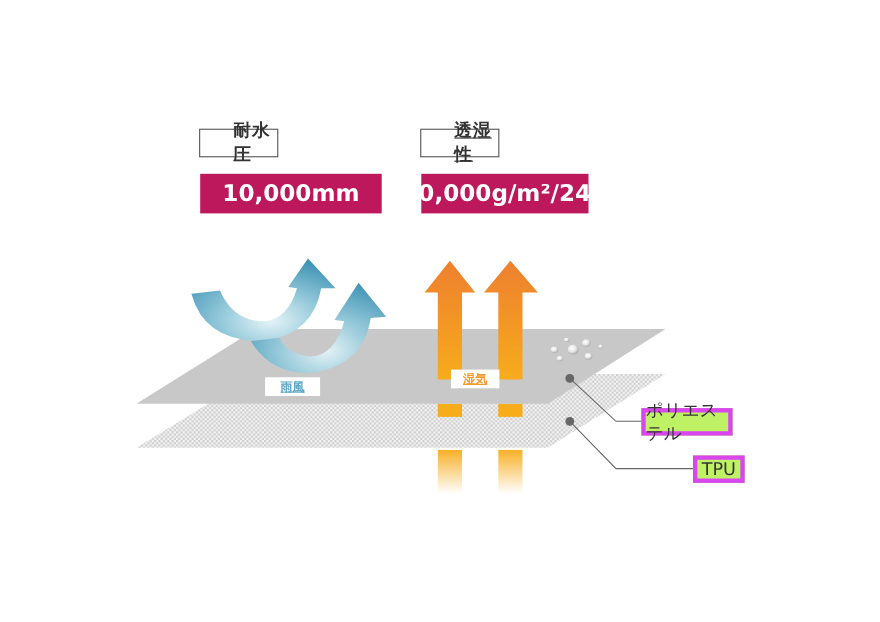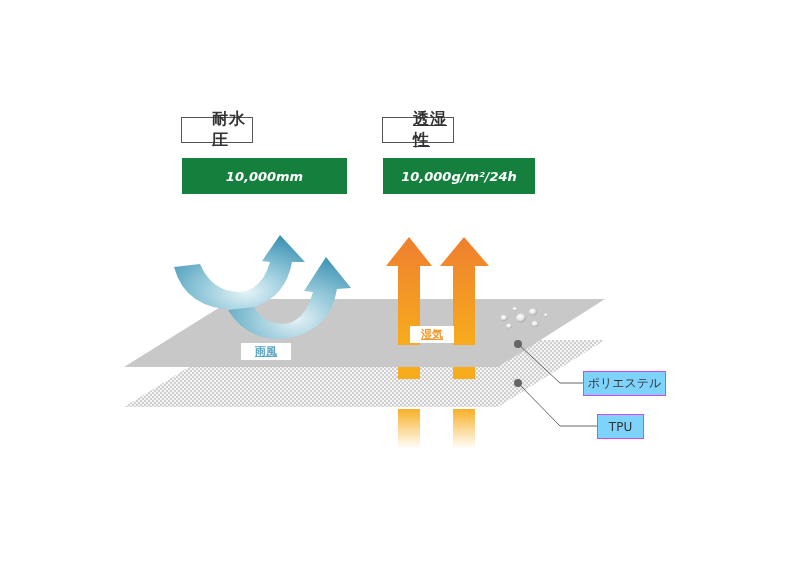--- a/index.html
+++ b/index.html
@@ -1,25 +1,25 @@
 <!DOCTYPE html>
 <html><head>
 <meta charset="utf-8">
 <style>
   html, body { margin:0; padding:0; background:#ffffff; }
   body { width:800px; height:565px; position:relative; overflow:hidden;
          font-family:"DejaVu Sans", "Liberation Sans", sans-serif; }
   .heading-box { position:absolute; border:1px solid #555; background:#fff; color:#333;
     font-size:16px; font-weight:bold; display:flex; align-items:center; justify-content:center;
     letter-spacing:1px; box-sizing:border-box;padding-left:30px; }
-  .value-box { position:absolute; background:#15803d; color:#fff; font-size:13px; font-weight:bold;
-    display:flex; align-items:center; justify-content:center; box-sizing:border-box;font-style:italic; }
+  .value-box { position:absolute; background:#be185d; color:#fff; font-size:21px; font-weight:bold;
+    display:flex; align-items:center; justify-content:center; box-sizing:border-box; }
   .layer-label { position:absolute; background:#fff; font-size:11px; font-weight:bold;
     display:flex; align-items:center; justify-content:center; box-sizing:border-box;text-decoration:underline; }
-  .callout { position:absolute; border:1px solid #d946ef; background:#7dd3fc; color:#333; font-size:12px;
+  .callout { position:absolute; border:4px solid #d946ef; background:#bef264; color:#333; font-size:16px;
     display:flex; align-items:center; justify-content:center; box-sizing:border-box; }
   svg.diagram { position:absolute; left:0; top:0; }
 </style>
 </head>
 <body>
 
 <svg class="diagram" width="800" height="565" viewBox="0 0 800 565">
   <defs>
     <pattern id="dots" width="4" height="4" patternUnits="userSpaceOnUse">
       <rect width="4" height="4" fill="#f4f4f4"></rect>
@@ -89,16 +89,16 @@
   <circle cx="518" cy="383" r="4" fill="#666"></circle>
 </svg>
 
 <div class="heading-box" style="left:181px; top:117px; width:72px; height:26px;">耐水圧</div>
 <div class="value-box" style="left:182px; top:158px; width:165px; height:36px;">10,000mm</div>
 
 <div class="heading-box" style="left:382px; top:117px; width:72px; height:26px;text-decoration:underline;">透湿性</div>
 <div class="value-box" style="left:383px; top:158px; width:152px; height:36px;">10,000g/m²/24h</div>
 
 <div class="layer-label" style="left:241px; top:343px; width:50px; height:17px; color:#5aa6c4;">雨風</div>
-<div class="layer-label" style="left:410px; top:326px; width:44px; height:17px; color:#f29a2e;">湿気</div>
+<div class="layer-label" style="left:410px; top:336px; width:44px; height:17px; color:#f29a2e;">湿気</div>
 
 <div class="callout" style="left:583px; top:371px; width:83px; height:25px;">ポリエステル</div>
-<div class="callout" style="left:597px; top:414px; width:47px; height:25px;">TPU</div>
+<div class="callout" style="left:630px; top:414px; width:47px; height:25px;">TPU</div>
 
 </body></html>

